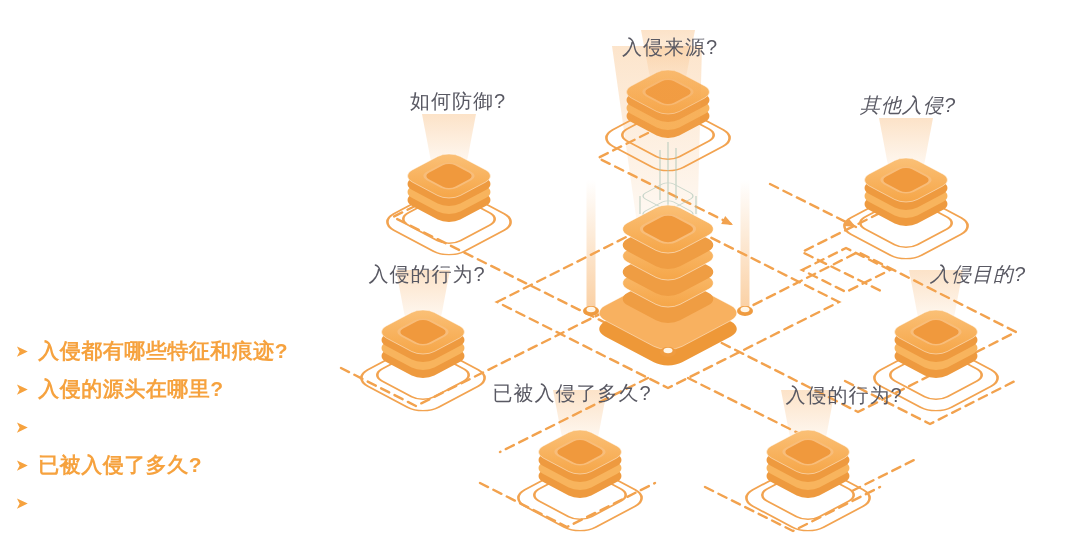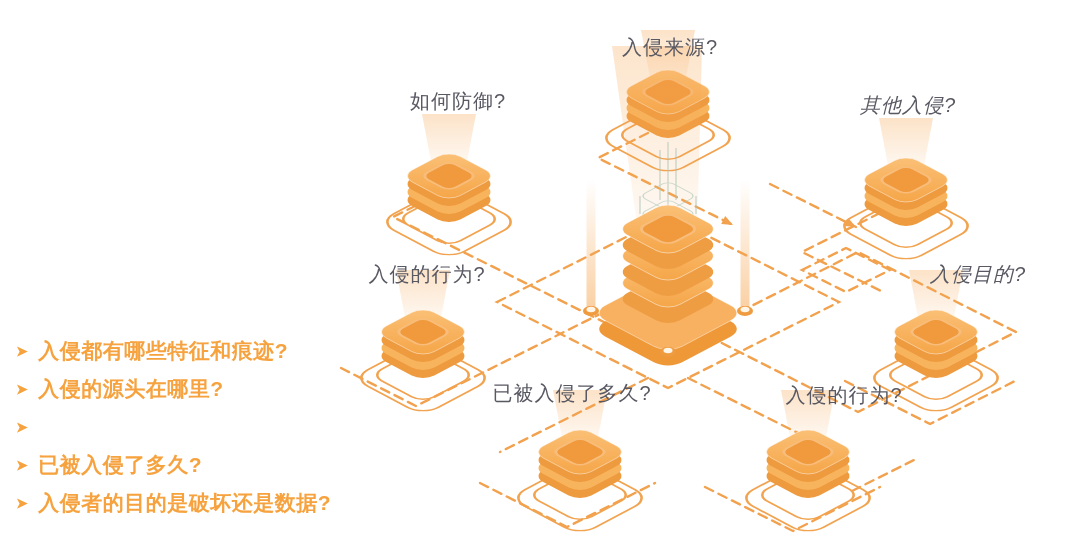--- a/index.html
+++ b/index.html
@@ -153,16 +153,15 @@
     </li>
     <li>
       <span class="q-arrow">➤</span>
     </li>
     <li>
       <span class="q-arrow">➤</span>
       <span>已被入侵了多久?</span>
     </li>
     <li>
       <span class="q-arrow">➤</span>
-      <span>入侵者的目的是破坏还是数据?</span>
     </li>
   </ul>
 </div>
 
 </body></html>

